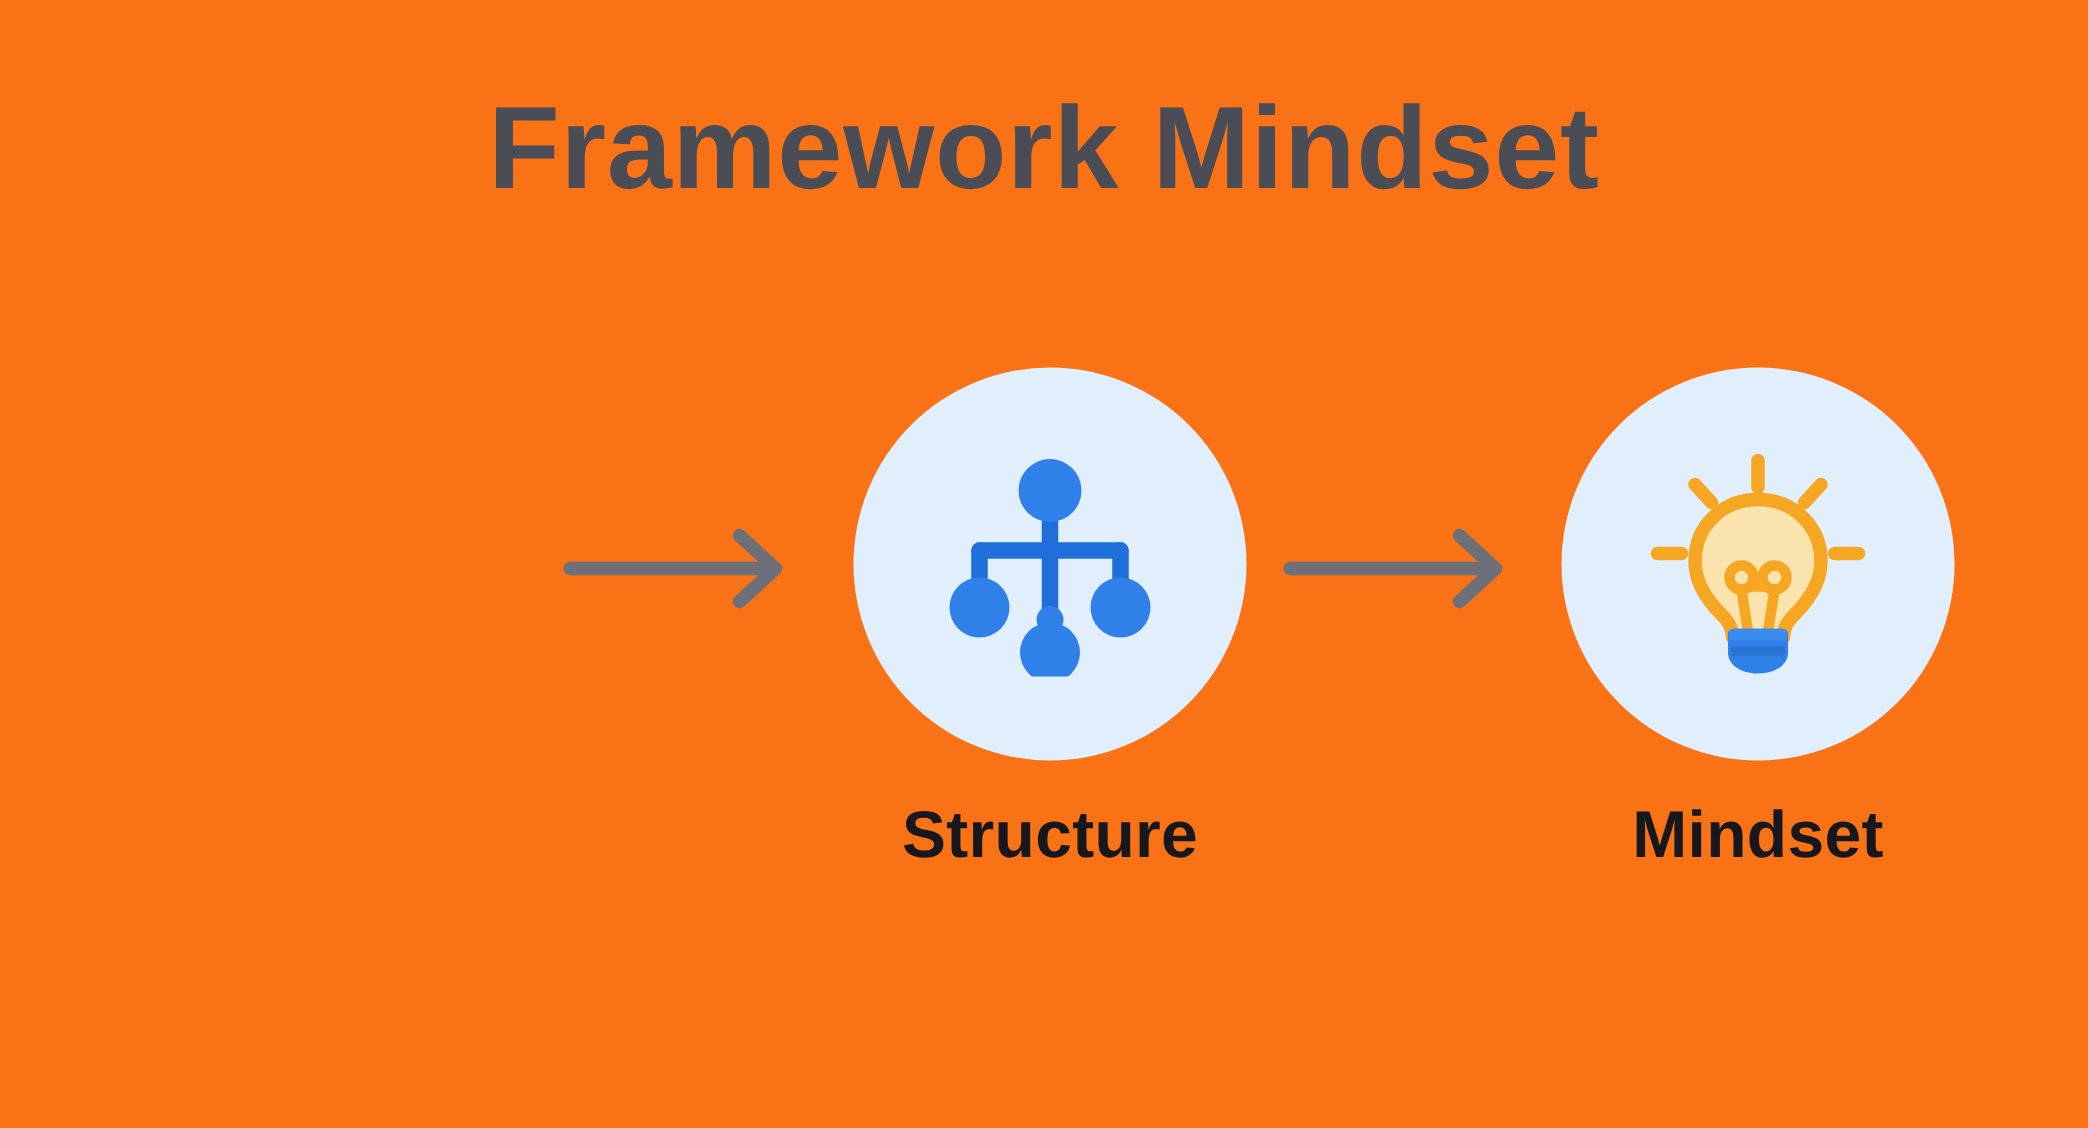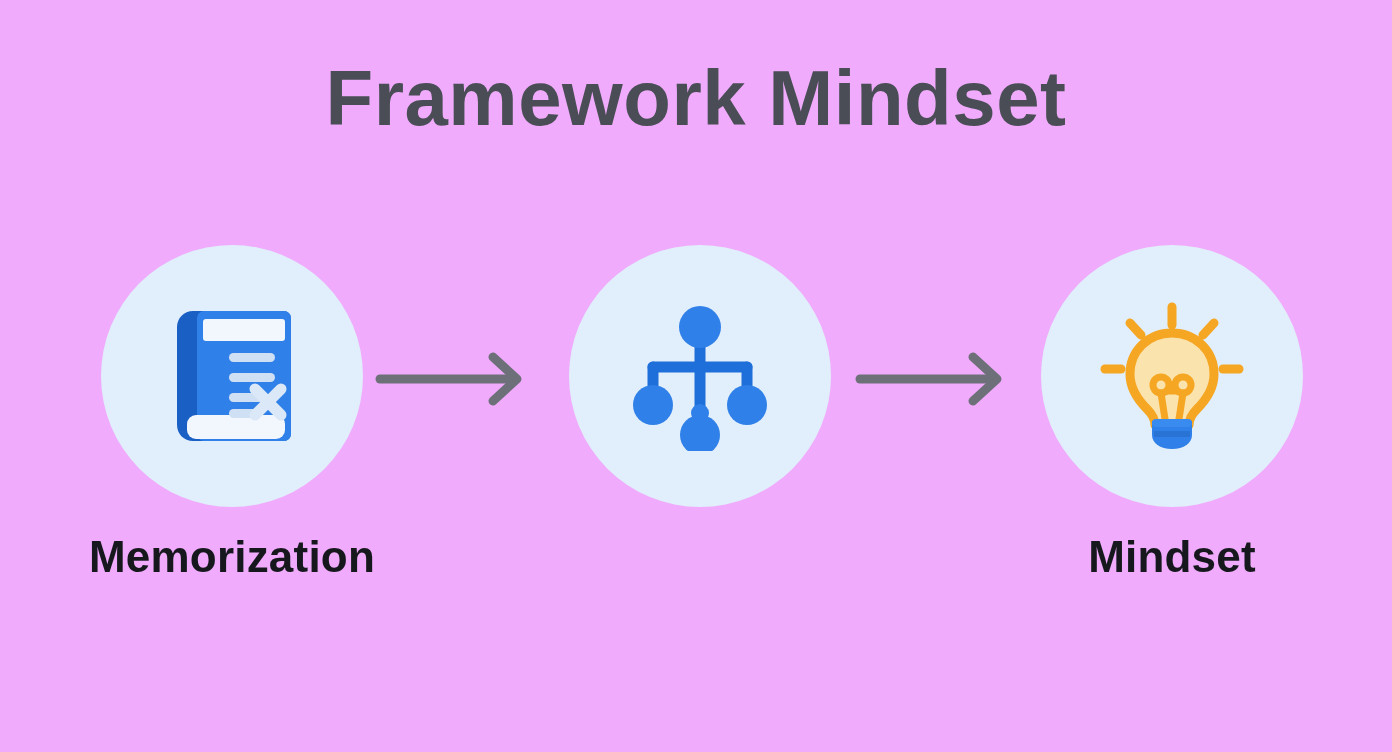--- a/index.html
+++ b/index.html
@@ -12,21 +12,21 @@
     height: 752px;
     background: #fdfdfd;
     font-family: "Liberation Sans", "DejaVu Sans", sans-serif;
     overflow: hidden;
   }
 
   #canvas {
     position: relative;
     width: 1392px;
     height: 752px;
-    background: #f0abfc;
+    background: #f97316;
   }
 
   
   #page-title {
     position: absolute;
     left: 0;
     top: 58px;
     width: 1392px;
     text-align: center;
     font-size: 78px;
@@ -95,47 +95,20 @@
 </style>
 </head>
 <body>
 
 <div id="canvas">
 
   <div id="page-title">Framework Mindset</div>
 
   <div id="flow-row">
 
-    <div class="stage stage-memorization">
-      <div class="stage-circle">
-        <svg class="stage-icon" width="150" height="150" viewBox="0 0 150 150">
-
-          <path d="M20 26 C20 17 27 10 36 10 L126 10 C131 10 134 13 134 18
-                   L134 132 C134 137 131 140 126 140 L36 140
-                   C27 140 20 133 20 124 Z" fill="#1a5fc4"></path>
-
-          <rect x="40" y="10" width="94" height="130" rx="7" fill="#2f80e8"></rect>
-
-          <rect x="46" y="18" width="82" height="22" rx="3" fill="#f2f7fd"></rect>
-
-          <rect x="30" y="114" width="98" height="24" rx="9" fill="#f2f7fd"></rect>
-
-          <rect x="72" y="52" width="46" height="9" rx="4.5" fill="#cfe0f5"></rect>
-          <rect x="72" y="72" width="46" height="9" rx="4.5" fill="#cfe0f5"></rect>
-          <rect x="72" y="92" width="34" height="9" rx="4.5" fill="#cfe0f5"></rect>
-          <rect x="72" y="108" width="30" height="9" rx="4.5" fill="#cfe0f5"></rect>
-
-          <g stroke="#dbe8f7" stroke-width="11" stroke-linecap="round">
-            <line x1="98" y1="88" x2="124" y2="114"></line>
-            <line x1="124" y1="88" x2="98" y2="114"></line>
-          </g>
-        </svg>
-      </div>
-      <div class="stage-label">Memorization</div>
-    </div>
 
     <div class="flow-arrow arrow-1">
       <svg width="160" height="60" viewBox="0 0 160 60">
         <g stroke="#6e7079" stroke-width="9" stroke-linecap="round" fill="none">
           <line x1="5" y1="30" x2="136" y2="30"></line>
           <polyline points="118,8 142,30 118,52" stroke-linejoin="round"></polyline>
         </g>
       </svg>
     </div>
 
@@ -157,20 +130,21 @@
 
           <circle cx="28" cy="104" r="20" fill="#2f80e8"></circle>
 
           <circle cx="122" cy="104" r="20" fill="#2f80e8"></circle>
 
           <circle cx="75" cy="112" r="9" fill="#2f80e8"></circle>
 
           <circle cx="75" cy="134" r="20" fill="#2f80e8"></circle>
         </svg>
       </div>
+      <div class="stage-label">Structure</div>
     </div>
 
     <div class="flow-arrow arrow-2">
       <svg width="160" height="60" viewBox="0 0 160 60">
         <g stroke="#6e7079" stroke-width="9" stroke-linecap="round" fill="none">
           <line x1="5" y1="30" x2="136" y2="30"></line>
           <polyline points="118,8 142,30 118,52" stroke-linejoin="round"></polyline>
         </g>
       </svg>
     </div>

